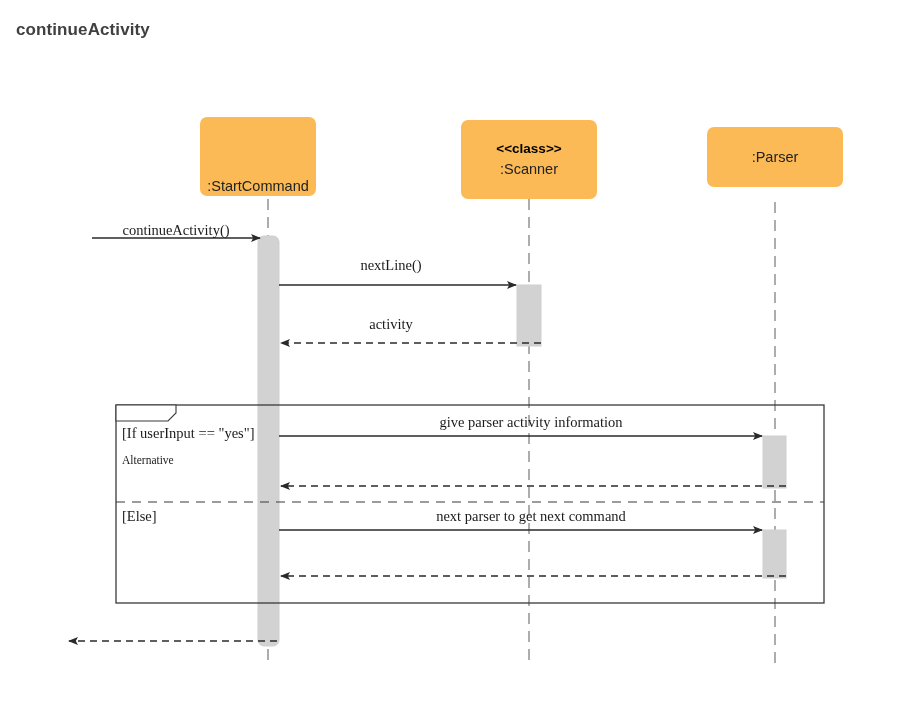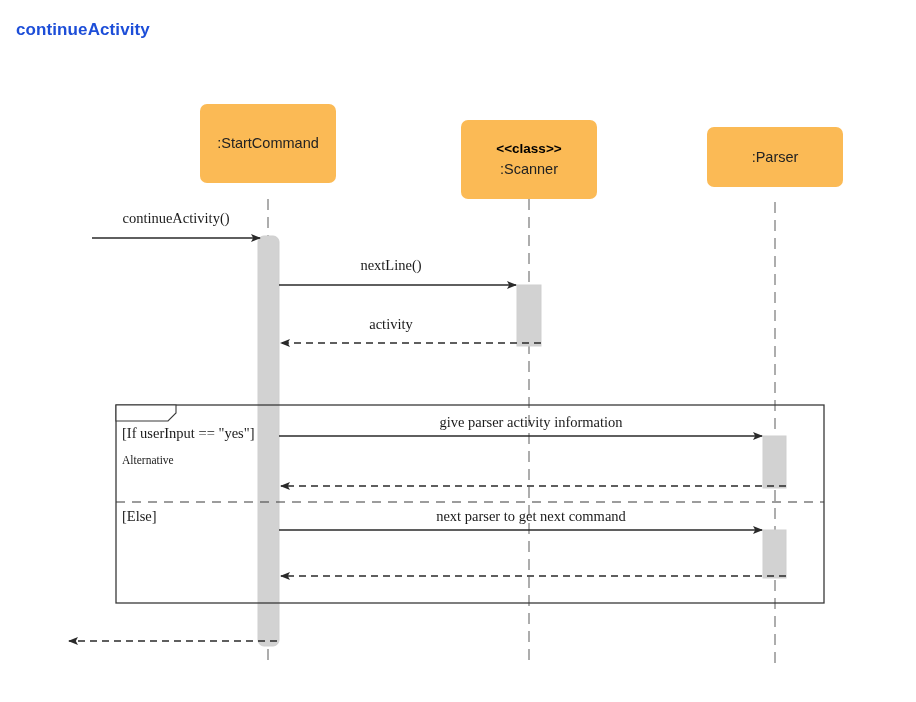--- a/index.html
+++ b/index.html
@@ -15,21 +15,21 @@
     font-family: "Liberation Sans", sans-serif;
     -webkit-font-smoothing: antialiased;
   }
   #diagram-title {
     position: absolute;
     left: 16px;
     top: 20px;
     font-family: "Liberation Sans", sans-serif;
     font-size: 17px;
     font-weight: bold;
-    color: #1d4ed8;
+    color: #404040;
     letter-spacing: 0.1px;
   }
   #canvas {
     position: absolute;
     left: 0;
     top: 0;
     width: 916px;
     height: 702px;
   }
   
@@ -129,34 +129,34 @@
     <line x1="786" y1="486" x2="281" y2="486" stroke="#2a2a2a" stroke-width="1.4" stroke-dasharray="7 5" marker-end="url(#arrow-solid-left)"></line>
 
     <line x1="279" y1="530" x2="762" y2="530" stroke="#2a2a2a" stroke-width="1.4" marker-end="url(#arrow-solid)"></line>
 
     <line x1="786" y1="576" x2="281" y2="576" stroke="#2a2a2a" stroke-width="1.4" stroke-dasharray="7 5" marker-end="url(#arrow-solid-left)"></line>
 
     <line x1="277" y1="641" x2="69" y2="641" stroke="#2a2a2a" stroke-width="1.4" stroke-dasharray="7 5" marker-end="url(#arrow-solid-left)"></line>
   </g>
 </svg>
 
-<div class="lifeline-box" style="left:200px; top:104px; width:136px; height:79px;">
+<div class="lifeline-box" style="left:200px; top:117px; width:116px; height:79px;justify-content:flex-end;">
   <div class="lifeline-name">:StartCommand</div>
 </div>
 
 <div class="lifeline-box" style="left:461px; top:120px; width:136px; height:79px;">
   <div class="lifeline-stereotype">&lt;&lt;class&gt;&gt;</div>
   <div class="lifeline-name">:Scanner</div>
 </div>
 
 <div class="lifeline-box" style="left:707px; top:127px; width:136px; height:60px;">
   <div class="lifeline-name">:Parser</div>
 </div>
 
-<div class="msg-label" style="left:176px; top:210px;">continueActivity()</div>
+<div class="msg-label" style="left:176px; top:222px;">continueActivity()</div>
 
 <div class="msg-label" style="left:391px; top:257px;">nextLine()</div>
 
 <div class="msg-label" style="left:391px; top:316px;">activity</div>
 
 <div class="msg-label" style="left:531px; top:414px;">give parser activity information</div>
 
 <div class="msg-label" style="left:531px; top:508px;">next parser to get next command</div>
 
 <div class="frag-tag-label" style="left:122px; top:406px;">Alternative</div>

